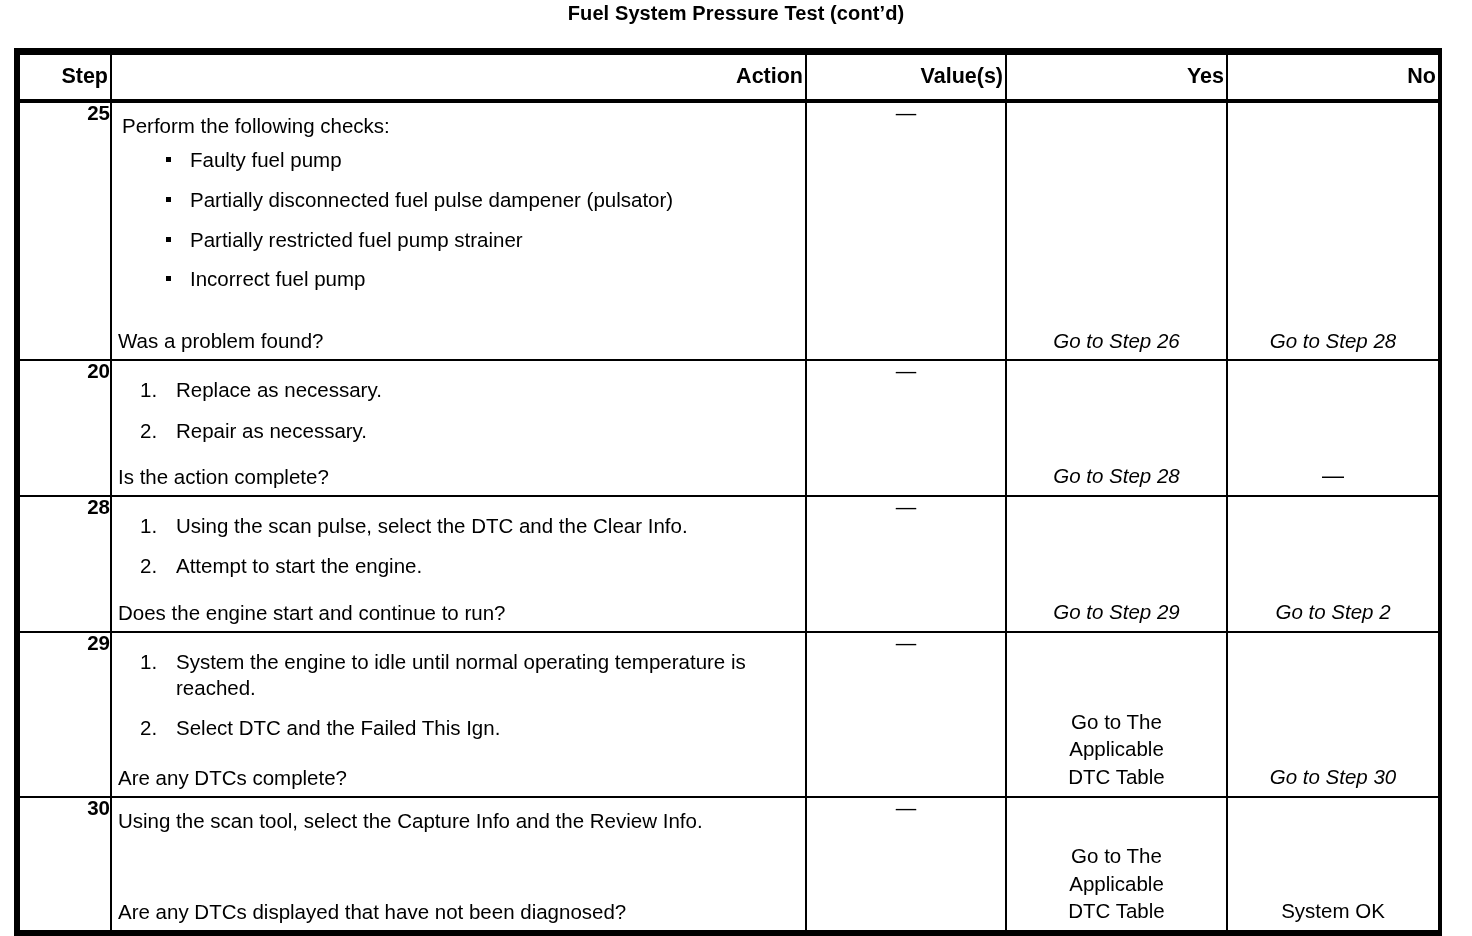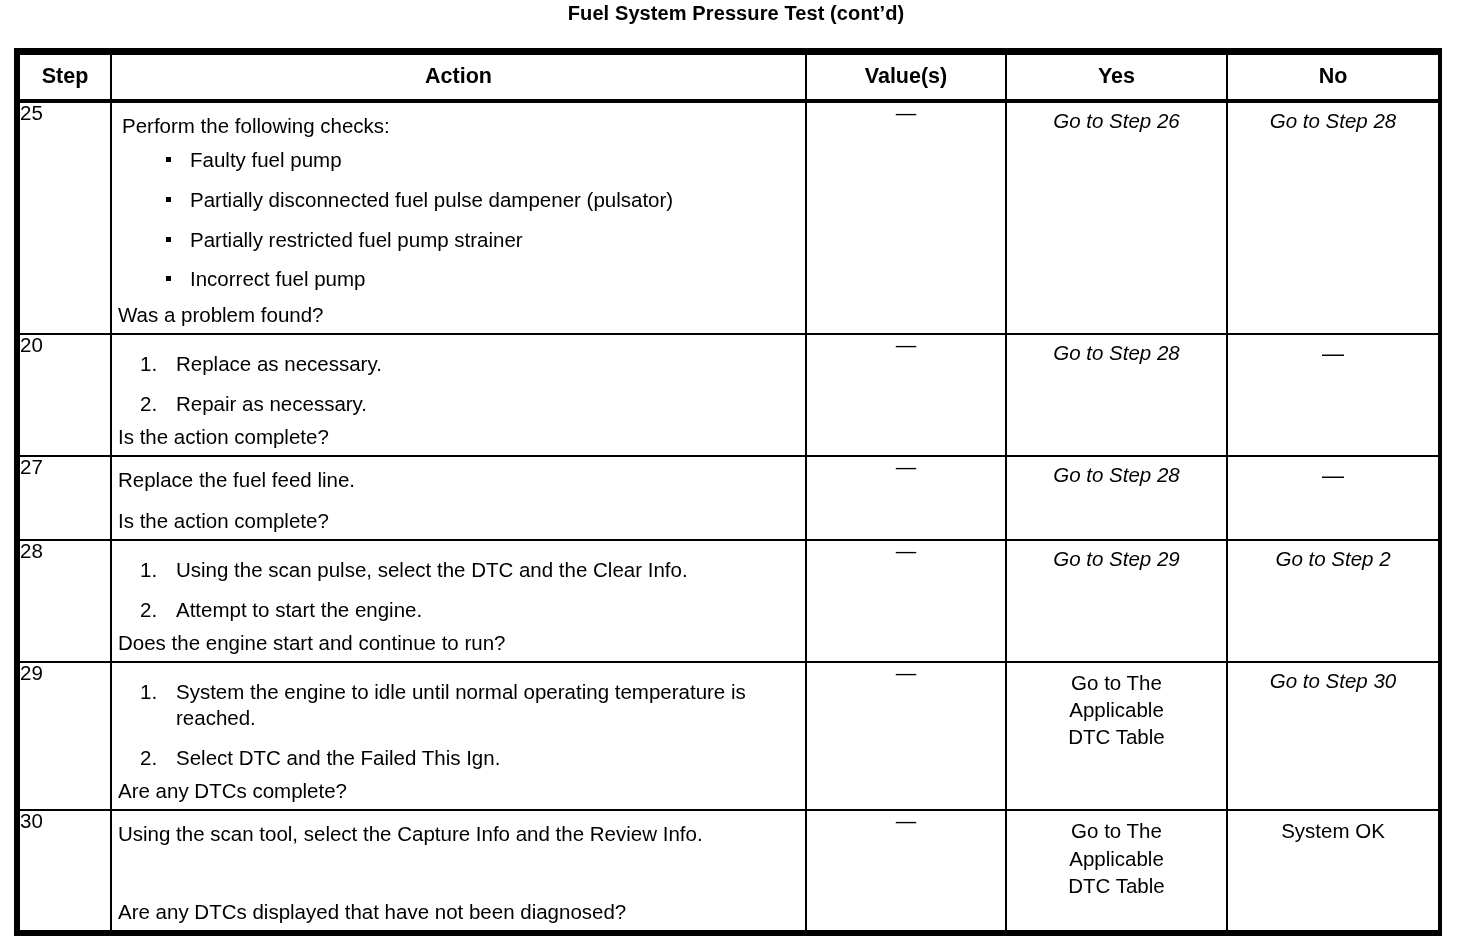--- a/index.html
+++ b/index.html
@@ -59,34 +59,34 @@
   table.diag th,
   table.diag td {
     border: 2px solid #000;
     padding: 0;
     vertical-align: top;
     font-size: 20.5px;
     line-height: 1.0;
   }
   table.diag thead th {
     border-bottom-width: 4px;
-    text-align: center;
+    text-align: right;
     font-weight: bold;
     font-size: 21.5px;
     height: 44px;
     vertical-align: middle;
     padding: 0 2px;
   }
 
   
   td.step-cell {
-    text-align: left;
+    text-align: right;
     vertical-align: middle;
     font-size: 21px;
-    font-weight: normal;
+    font-weight: bold;
   }
 
   
   td.action-cell { padding: 0; }
   .action-inner {
     position: relative;
     height: 100%;
     box-sizing: border-box;
     padding: 10px 8px 6px 6px;
     display: flex;
@@ -161,21 +161,21 @@
   }
   td.yes-cell, td.no-cell {
     text-align: center;
     padding: 0;
   }
   .yn-inner {
     height: 100%;
     box-sizing: border-box;
     display: flex;
     flex-direction: column;
-    justify-content: flex-start;
+    justify-content: flex-end;
     align-items: center;
     padding: 6px 4px 6px 4px;
   }
   .yn-italic {
     font-style: italic;
     font-size: 20.5px;
     line-height: 1.2;
     white-space: nowrap;
   }
   .yn-plain {
@@ -265,40 +265,20 @@
               <div class="yn-italic">Go to Step 28</div>
             </div>
           </td>
           <td class="no-cell">
             <div class="yn-inner">
               <div class="yn-dash">—</div>
             </div>
           </td>
         </tr>
 
-        <tr style="height:83px;">
-          <td class="step-cell">27</td>
-          <td class="action-cell">
-            <div class="action-inner">
-              <div class="plain-block">Replace the fuel feed line.</div>
-              <div class="question">Is the action complete?</div>
-            </div>
-          </td>
-          <td class="value-cell">—</td>
-          <td class="yes-cell">
-            <div class="yn-inner">
-              <div class="yn-italic">Go to Step 28</div>
-            </div>
-          </td>
-          <td class="no-cell">
-            <div class="yn-inner">
-              <div class="yn-dash">—</div>
-            </div>
-          </td>
-        </tr>
 
         <tr style="height:118px;">
           <td class="step-cell">28</td>
           <td class="action-cell">
             <div class="action-inner">
               <ol class="numbered">
                 <li>Using the scan pulse, select the DTC and the Clear Info.</li>
                 <li>Attempt to start the engine.</li>
               </ol>
               <div class="question">Does the engine start and continue to run?</div>

